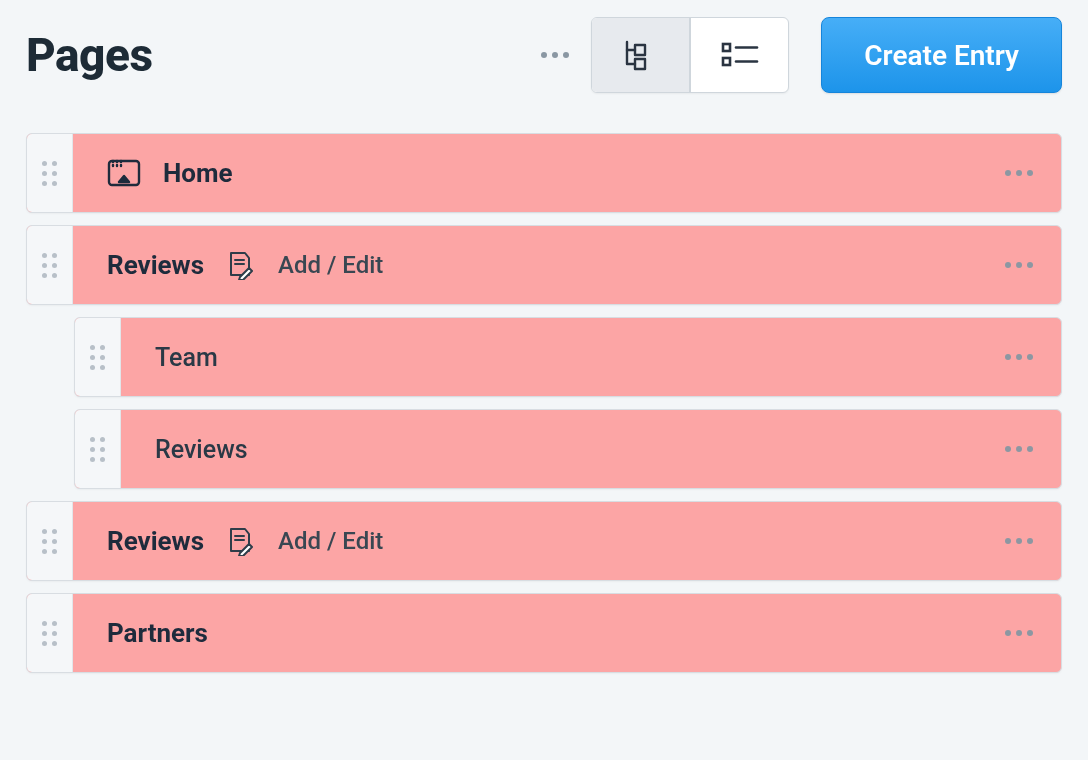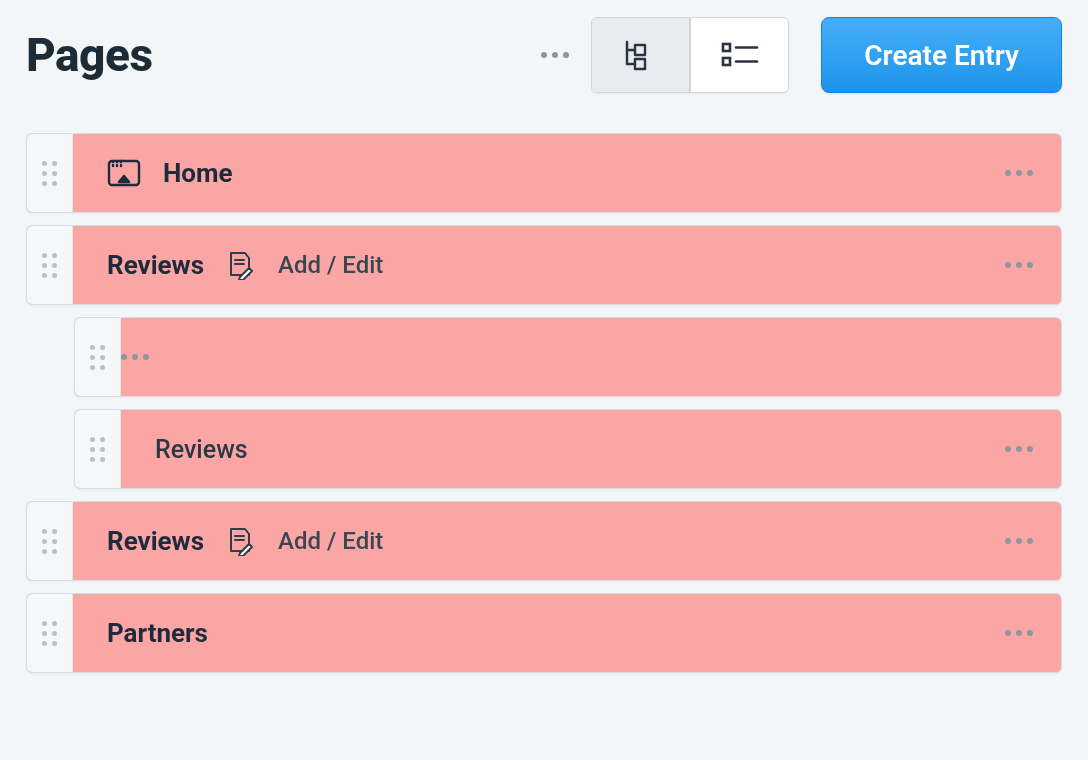--- a/index.html
+++ b/index.html
@@ -280,20 +280,23 @@
         <div class="drag">
           <div class="drag-grid">
             <span></span>
               <span></span>
               <span></span>
               <span></span>
               <span></span>
               <span></span>
           </div>
         </div>
+        <div class="row-body">
+          <span class="row-label">Team</span>
+        </div>
         <div class="row-actions">
           <div class="dots">
               <span></span>
               <span></span>
               <span></span>
             </div>
         </div>
       </div>
     </div>
 

